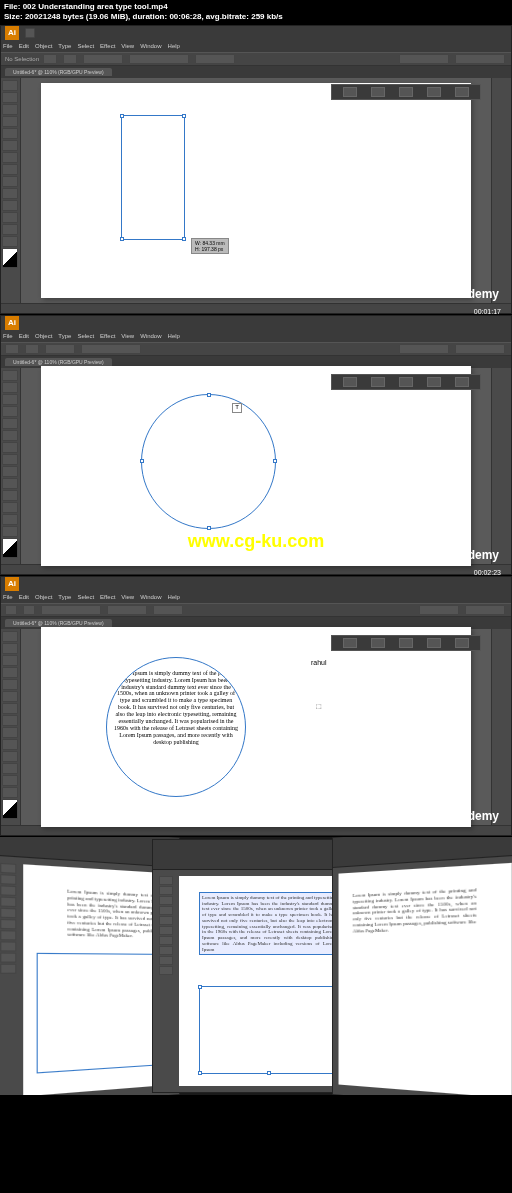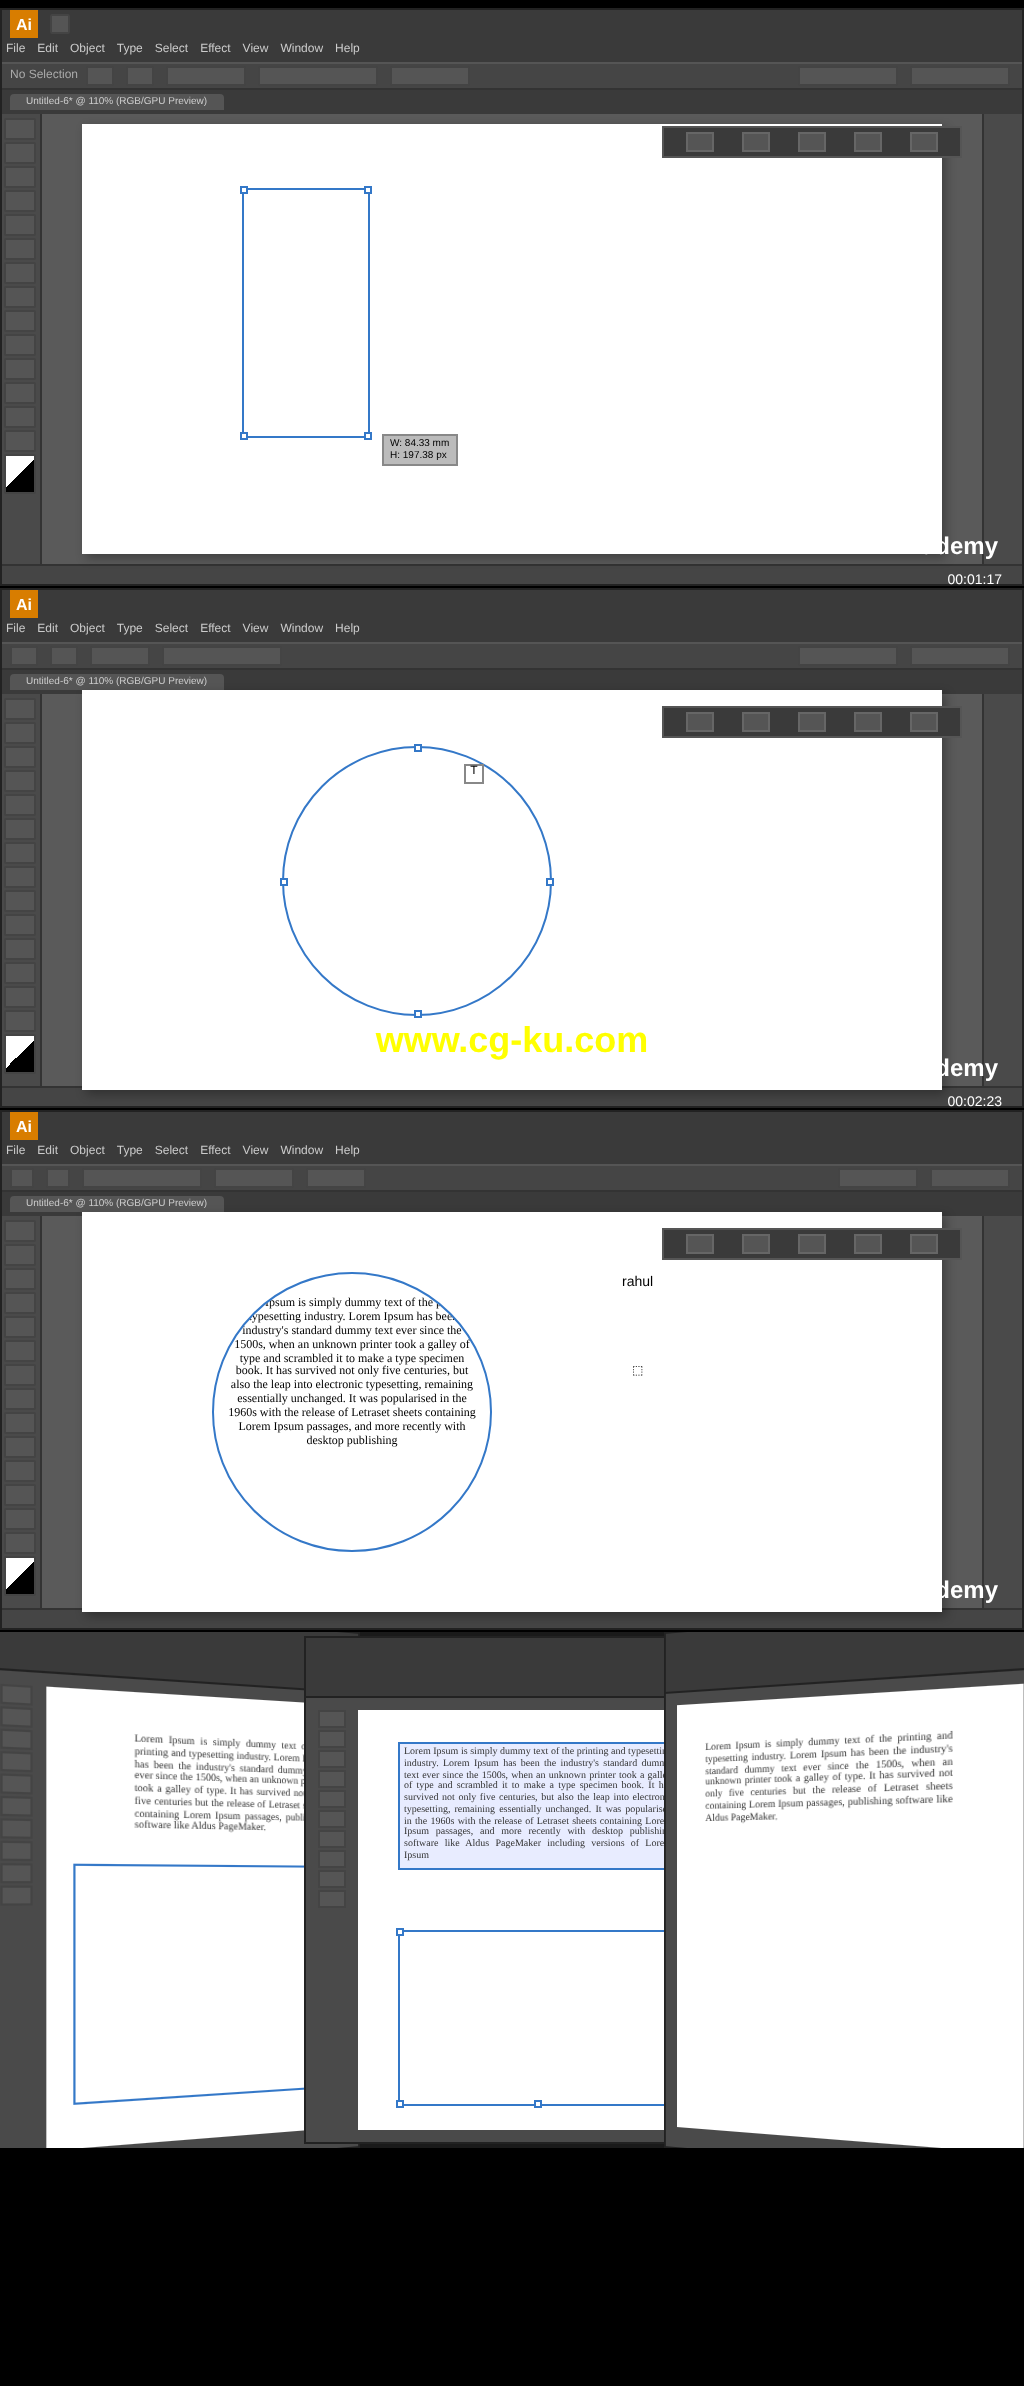--- a/index.html
+++ b/index.html
@@ -42,20 +42,22 @@
 .pane3d .tc{width:18px;background:#4a4a4a;position:absolute;left:4px;top:34px;bottom:8px;display:flex;flex-direction:column;gap:1px;padding:2px}
 .pane3d .tc .t{height:9px;background:#555;border:1px solid #444}
 .pane3d .cv .para{position:absolute;font-size:5px;color:#333;line-height:1.15;text-align:justify;font-family:Georgia,serif}
 .pane3d .cv .rr{position:absolute;border:1px solid #3478c8}
 .seg{display:inline-block;height:10px;background:#555;border:1px solid #444;border-radius:1px;margin-right:2px}
 </style>
 </head>
 <body>
 
 <div class="info">
+  <div>File: 002 Understanding area type tool.mp4</div>
+  <div>Size: 20021248 bytes (19.06 MiB), duration: 00:06:28, avg.bitrate: 259 kb/s</div>
 </div>
 
 <div class="panel">
   <div class="titlebar">
     <span class="orange">Ai</span>
     <span class="seg" style="width:10px"></span>
   </div>
   <div class="menubar">
     <span>File</span>
     <span>Edit</span>

